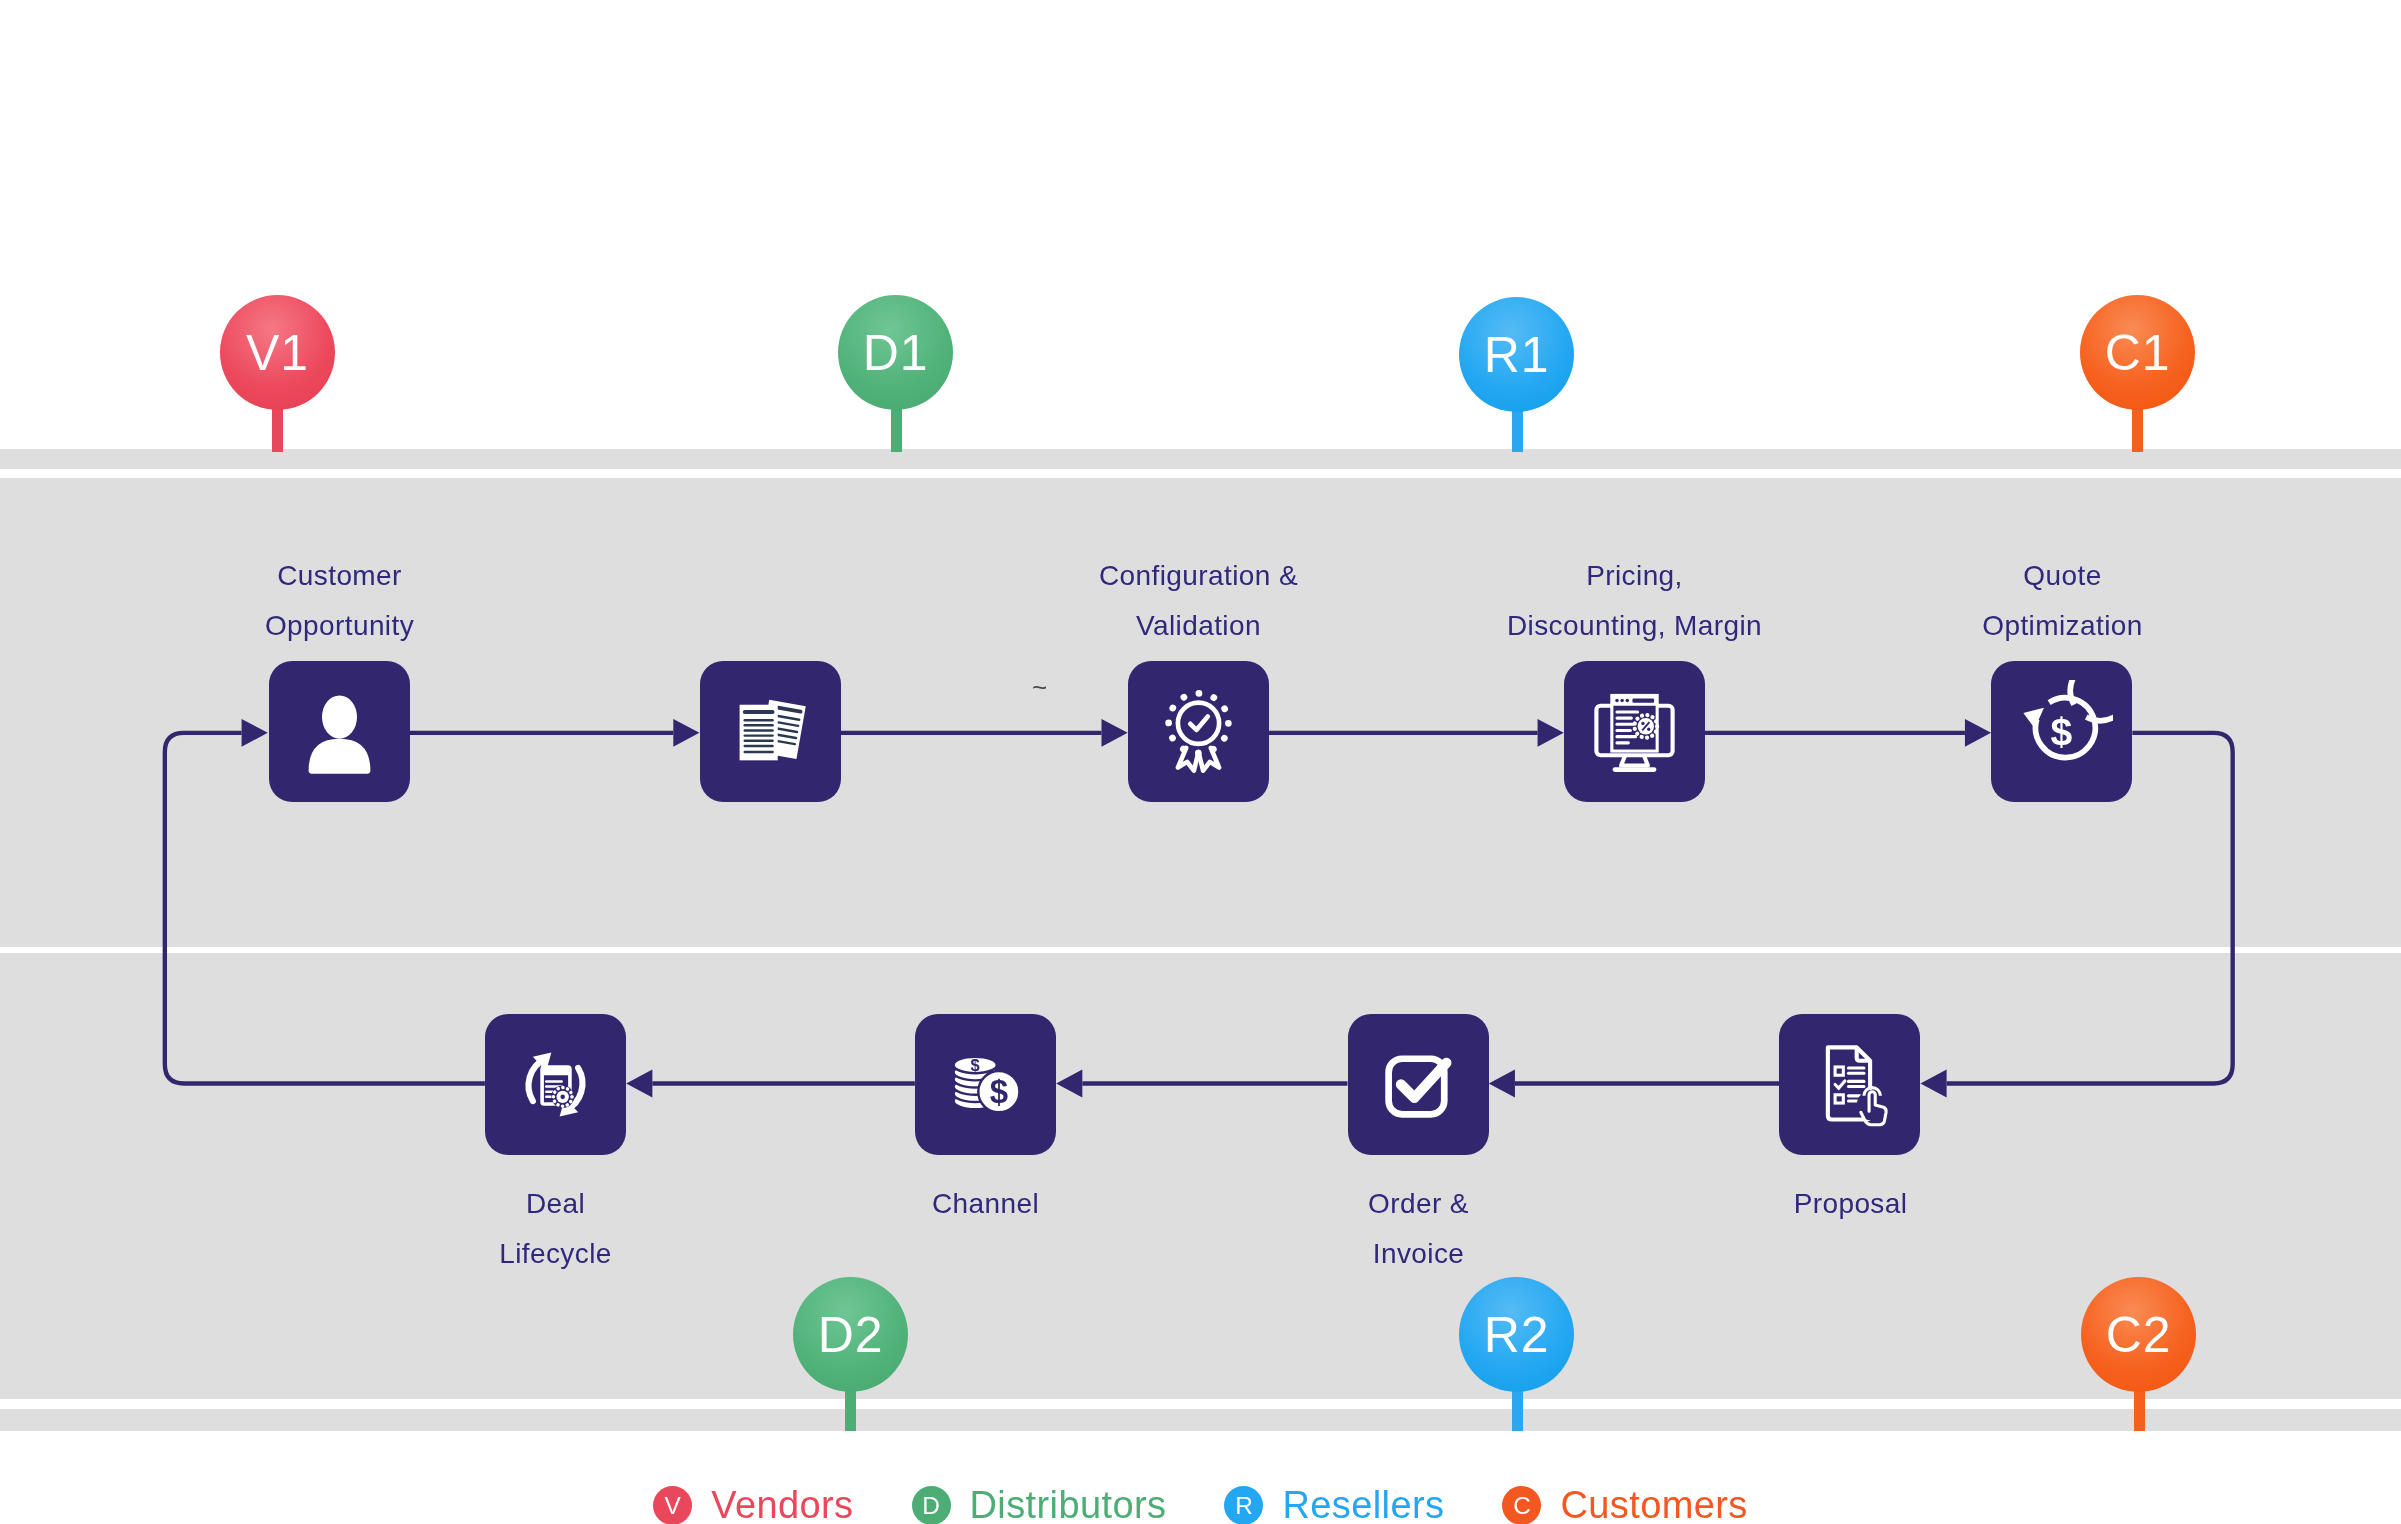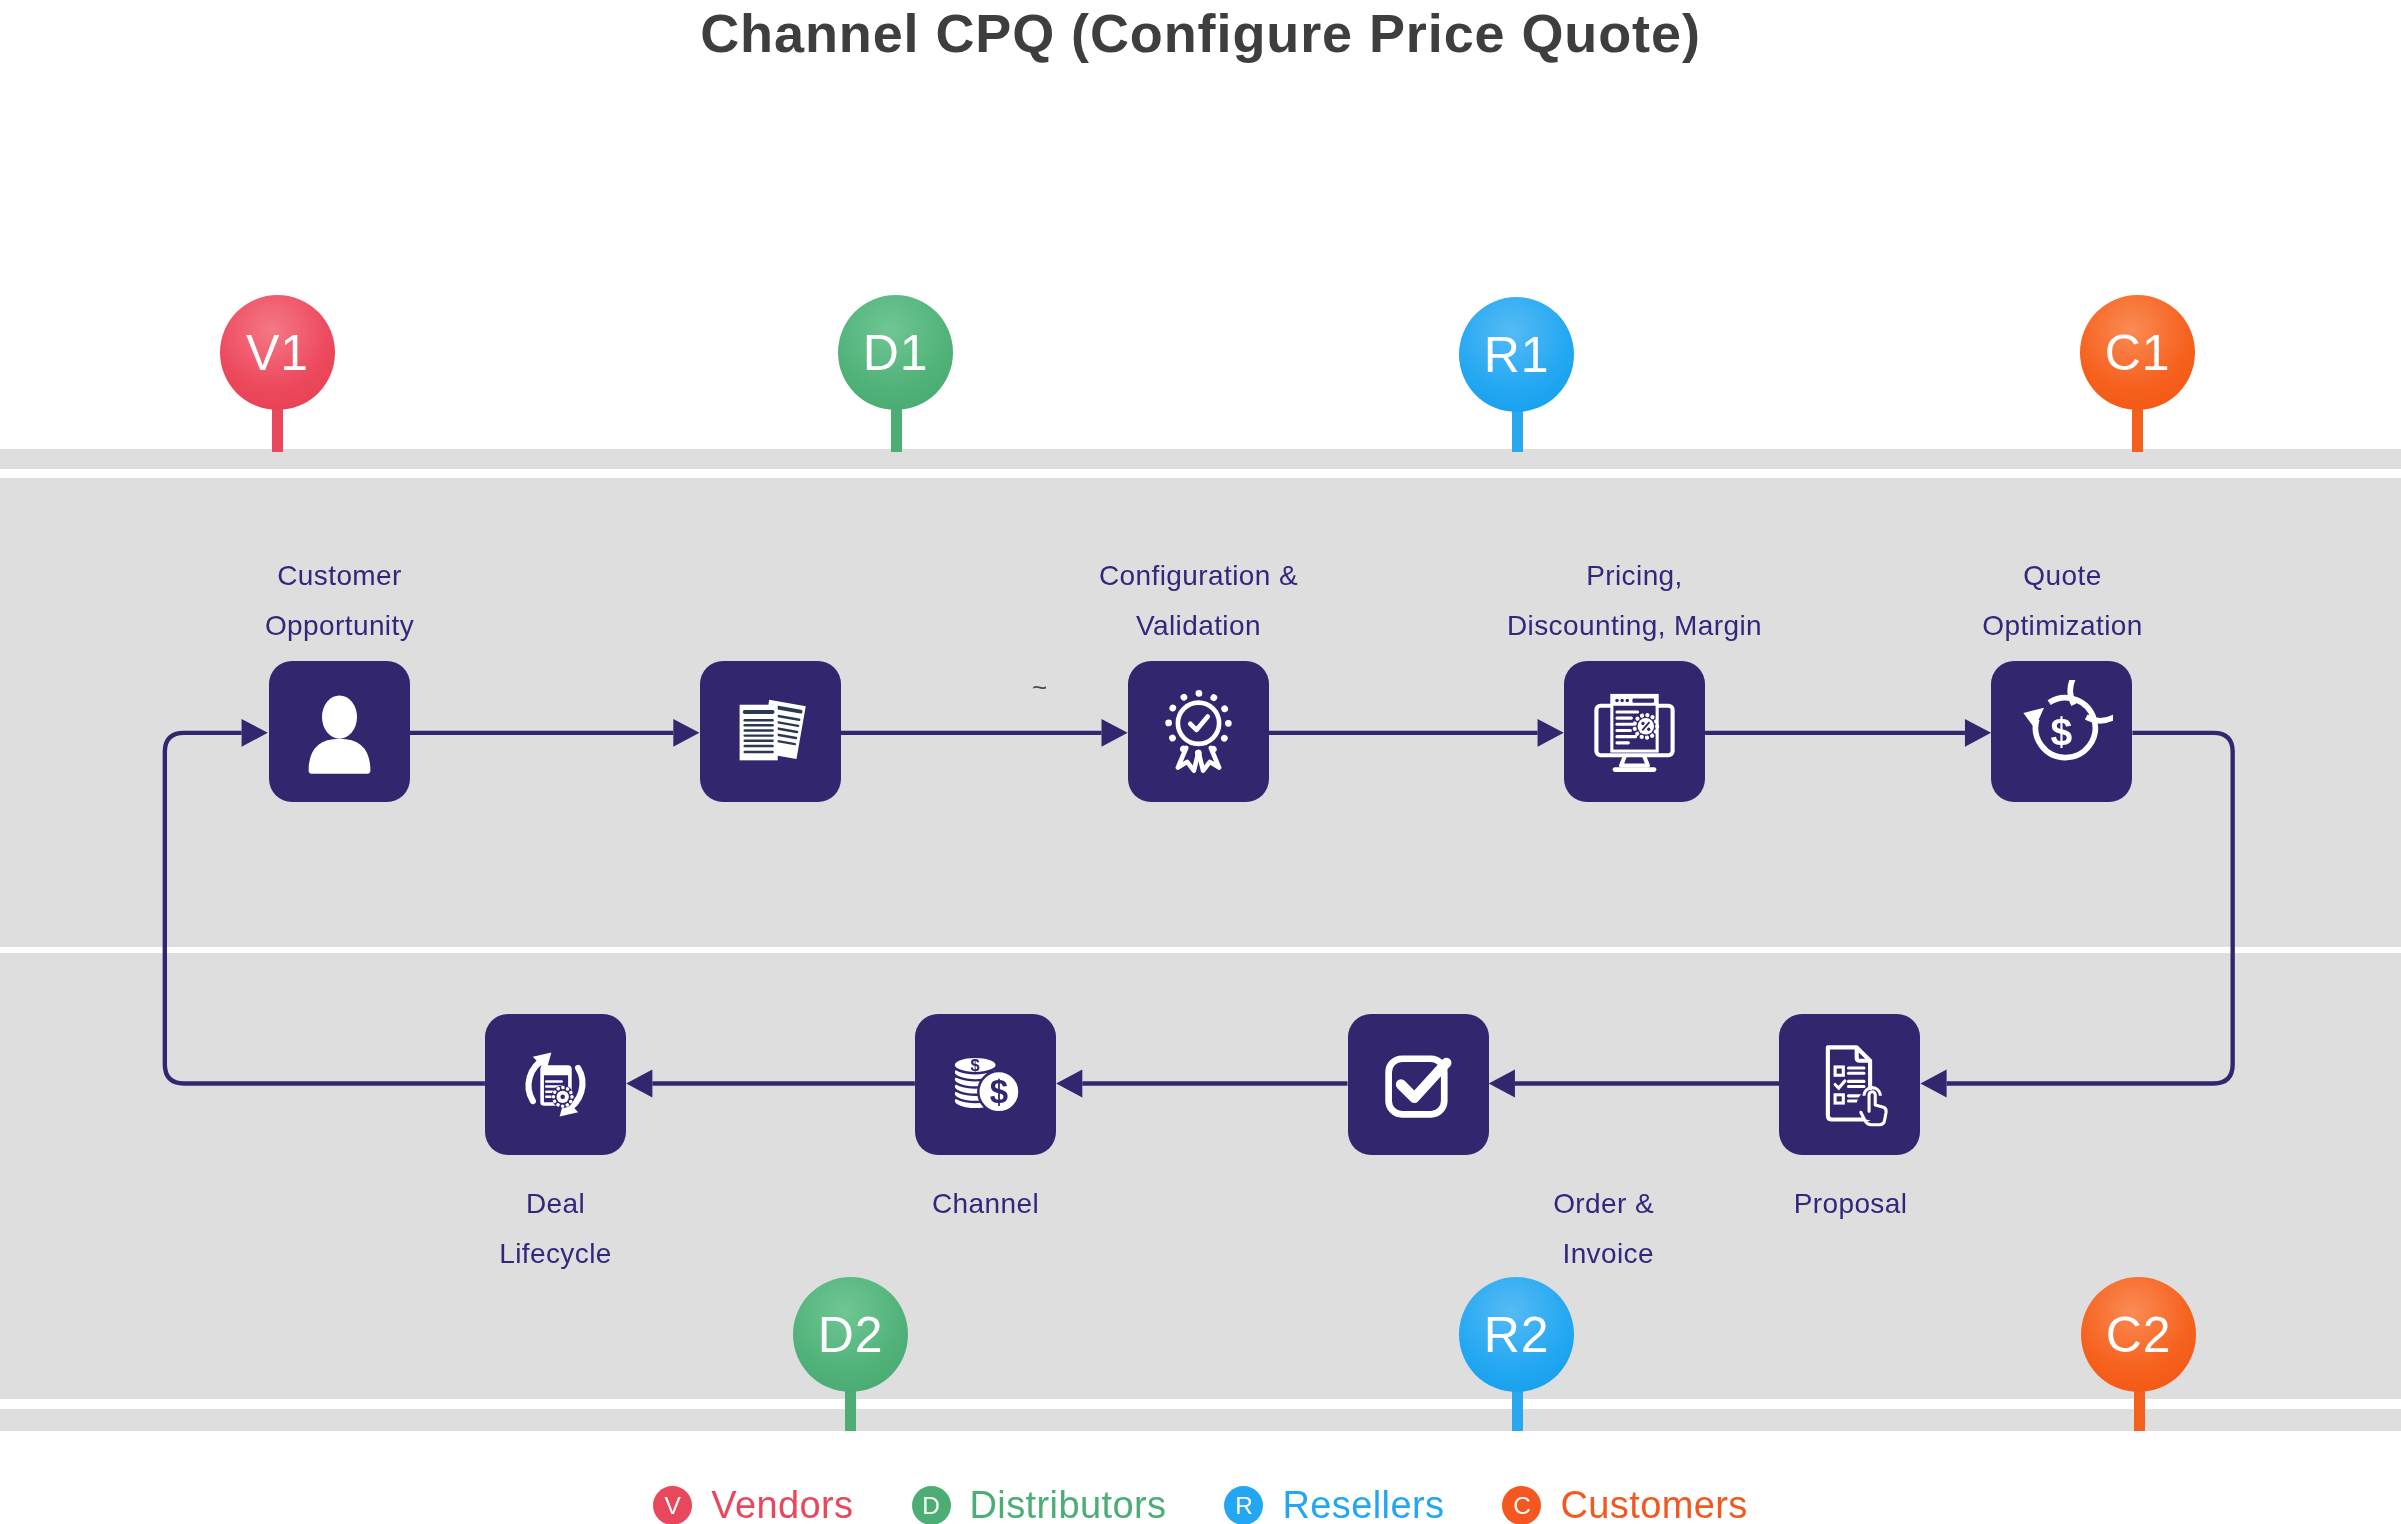--- a/index.html
+++ b/index.html
@@ -57,21 +57,20 @@
   .lg-red .legend-dot{background:#e9485c;} .lg-red .legend-label{color:#e9485c;}
   .lg-green .legend-dot{background:#4cae74;} .lg-green .legend-label{color:#4cae74;}
   .lg-blue .legend-dot{background:#23a7f2;} .lg-blue .legend-label{color:#23a7f2;}
   .lg-orange .legend-dot{background:#f4571f;} .lg-orange .legend-label{color:#f4571f;}
 </style>
 </head>
 <body>
 
 <div id="canvas">
 
-  <div class="title">Channel CPQ (Configure Price Quote)</div>
 
   <div class="band strip-top"></div>
   <div class="band band-upper"></div>
   <div class="band band-lower"></div>
   <div class="band strip-bottom"></div>
 
   <svg id="connectors" width="2401" height="1525" viewBox="0 0 2753 1748">
     <g stroke="#32276f" stroke-width="5" fill="none">
 
       <path d="M556 1242 H211 Q189 1242 189 1220 V862 Q189 840 211 840 H277"></path>
@@ -233,21 +232,21 @@
           <line x1="49" y1="52" x2="64" y2="52"></line>
         <line x1="49" y1="61" x2="64" y2="61"></line>
           <line x1="49" y1="66" x2="64" y2="66"></line>
       </g>
       <circle cx="72" cy="70" r="15" fill="#32276f"></circle>
       <path d="M64 61 a 8 8 0 0 1 16 0" fill="none" stroke="#fff" stroke-width="3"></path>
       <path d="M69 76 V60 a3 3 0 0 1 6 0 V70 l8 2 q3 1 2.5 5 l-1.5 8 q-0.5 4 -5 4 h-8 q-4 0 -6 -4 l-4 -8" fill="none" stroke="#fff" stroke-width="3" stroke-linejoin="round" stroke-linecap="round"></path>
     </svg>
   </div>
 
-  <div class="step-label label-bottom" style="left:1183px;text-align:right;"><span>Order &amp;
+  <div class="step-label label-bottom" style="left:1183px;"><span>Order &amp;
 Invoice</span></div>
   <div class="step-box" style="left:1348px;top:1014px;">
     <svg viewBox="0 0 100 100">
       <rect x="21" y="25" width="54" height="54" rx="13" fill="none" stroke="#fff" stroke-width="6.5"></rect>
       <path d="M33 50 L46 63 L77 29" fill="none" stroke="#fff" stroke-width="10" stroke-linecap="round" stroke-linejoin="round"></path>
     </svg>
   </div>
 
   <div class="step-label label-bottom" style="left:750px;"><span>Channel</span></div>
   <div class="step-box" style="left:915px;top:1014px;">

